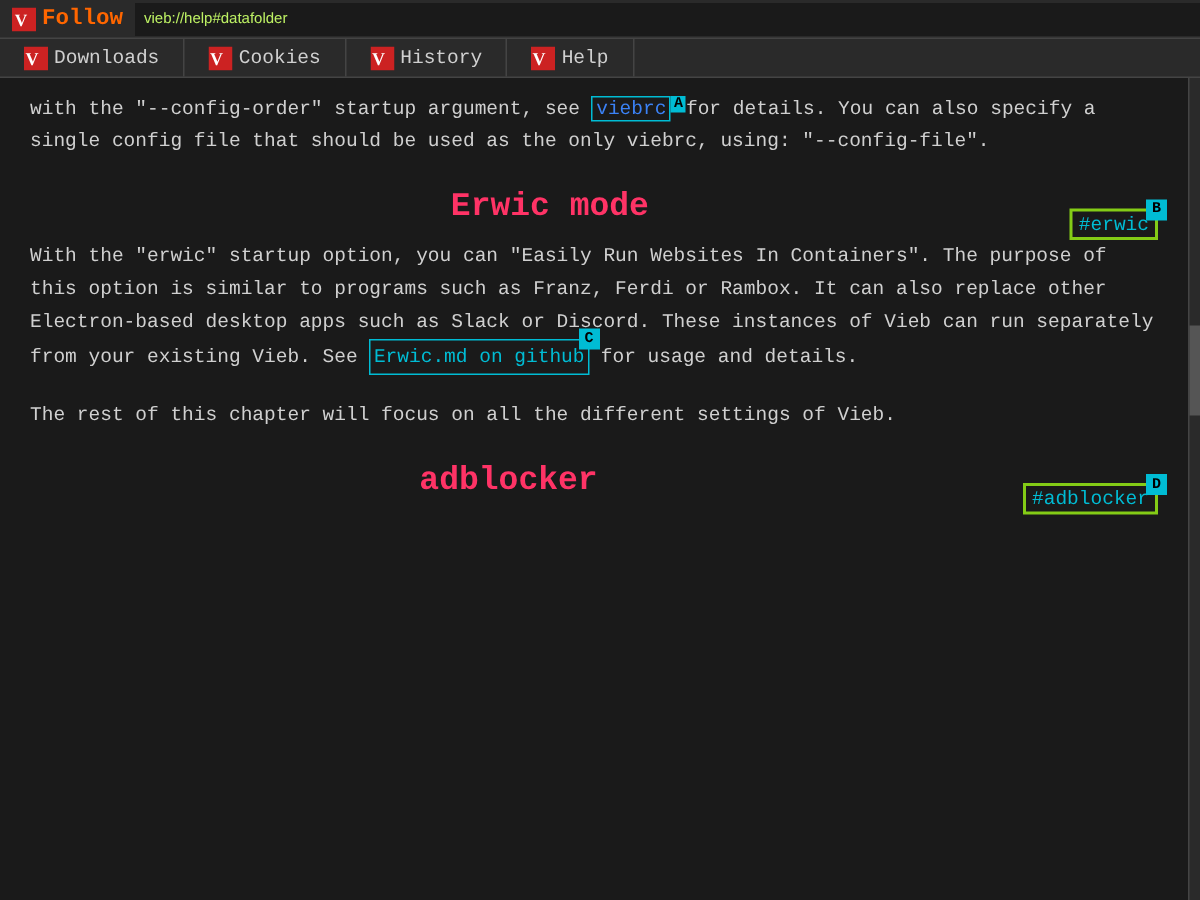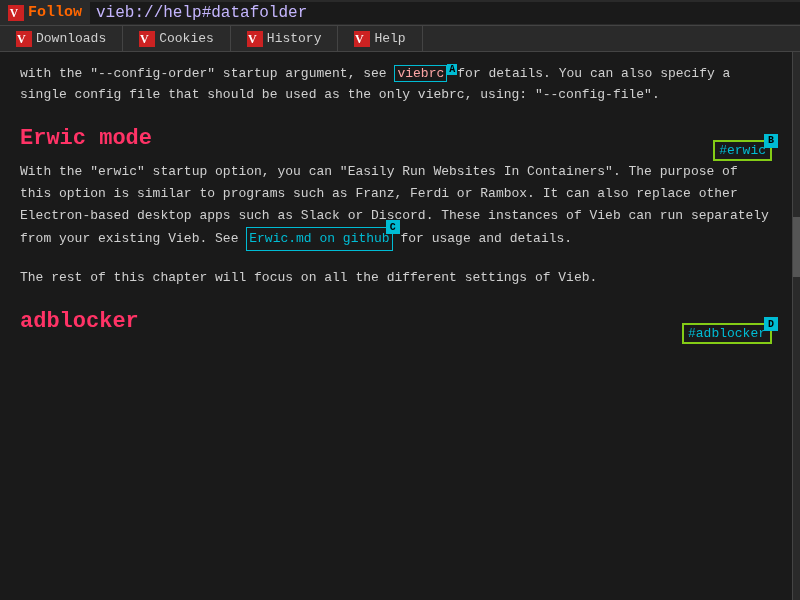--- a/index.html
+++ b/index.html
@@ -35,24 +35,24 @@
       color: #ff6600;
       font-weight: bold;
       font-size: 15px;
       cursor: pointer;
       gap: 4px;
     }
 
     #address-bar {
       flex: 1;
       background-color: #1a1a1a;
-      color: #c4b5fd;
+      color: #bef264;
       border: none;
-      font-family: Liberation Mono, monospace;
-      font-size: 16px;
+      font-family: Liberation Sans, sans-serif;
+      font-size: 10px;
       padding: 2px 6px;
       height: 22px;
       outline: none;
     }
 
     
     #nav-tabs {
       display: flex;
       background-color: #2a2a2a;
       border-bottom: 1px solid #444;
@@ -107,33 +107,34 @@
 
     
     .intro-text {
       font-size: 13px;
       line-height: 1.6;
       color: #d0d0d0;
       margin-bottom: 10px;
     }
 
     .inline-link {
-      color: #fca5a5;
+      color: #3b82f6;
       text-decoration: none;
       border: 1px solid #00bcd4;
       padding: 0 2px;
     }
 
     
     .section-heading {
       color: #ff3366;
       font-size: 22px;
       font-weight: bold;
       font-family: 'Courier New', Courier, monospace;
       margin: 20px 0 10px 0;
+      text-align: center;
     }
 
     
     .anchor-badge {
       float: right;
       color: #00bcd4;
       font-size: 13px;
       border: 2px solid #84cc16;
       padding: 1px 4px;
       font-family: 'Courier New', Courier, monospace;

